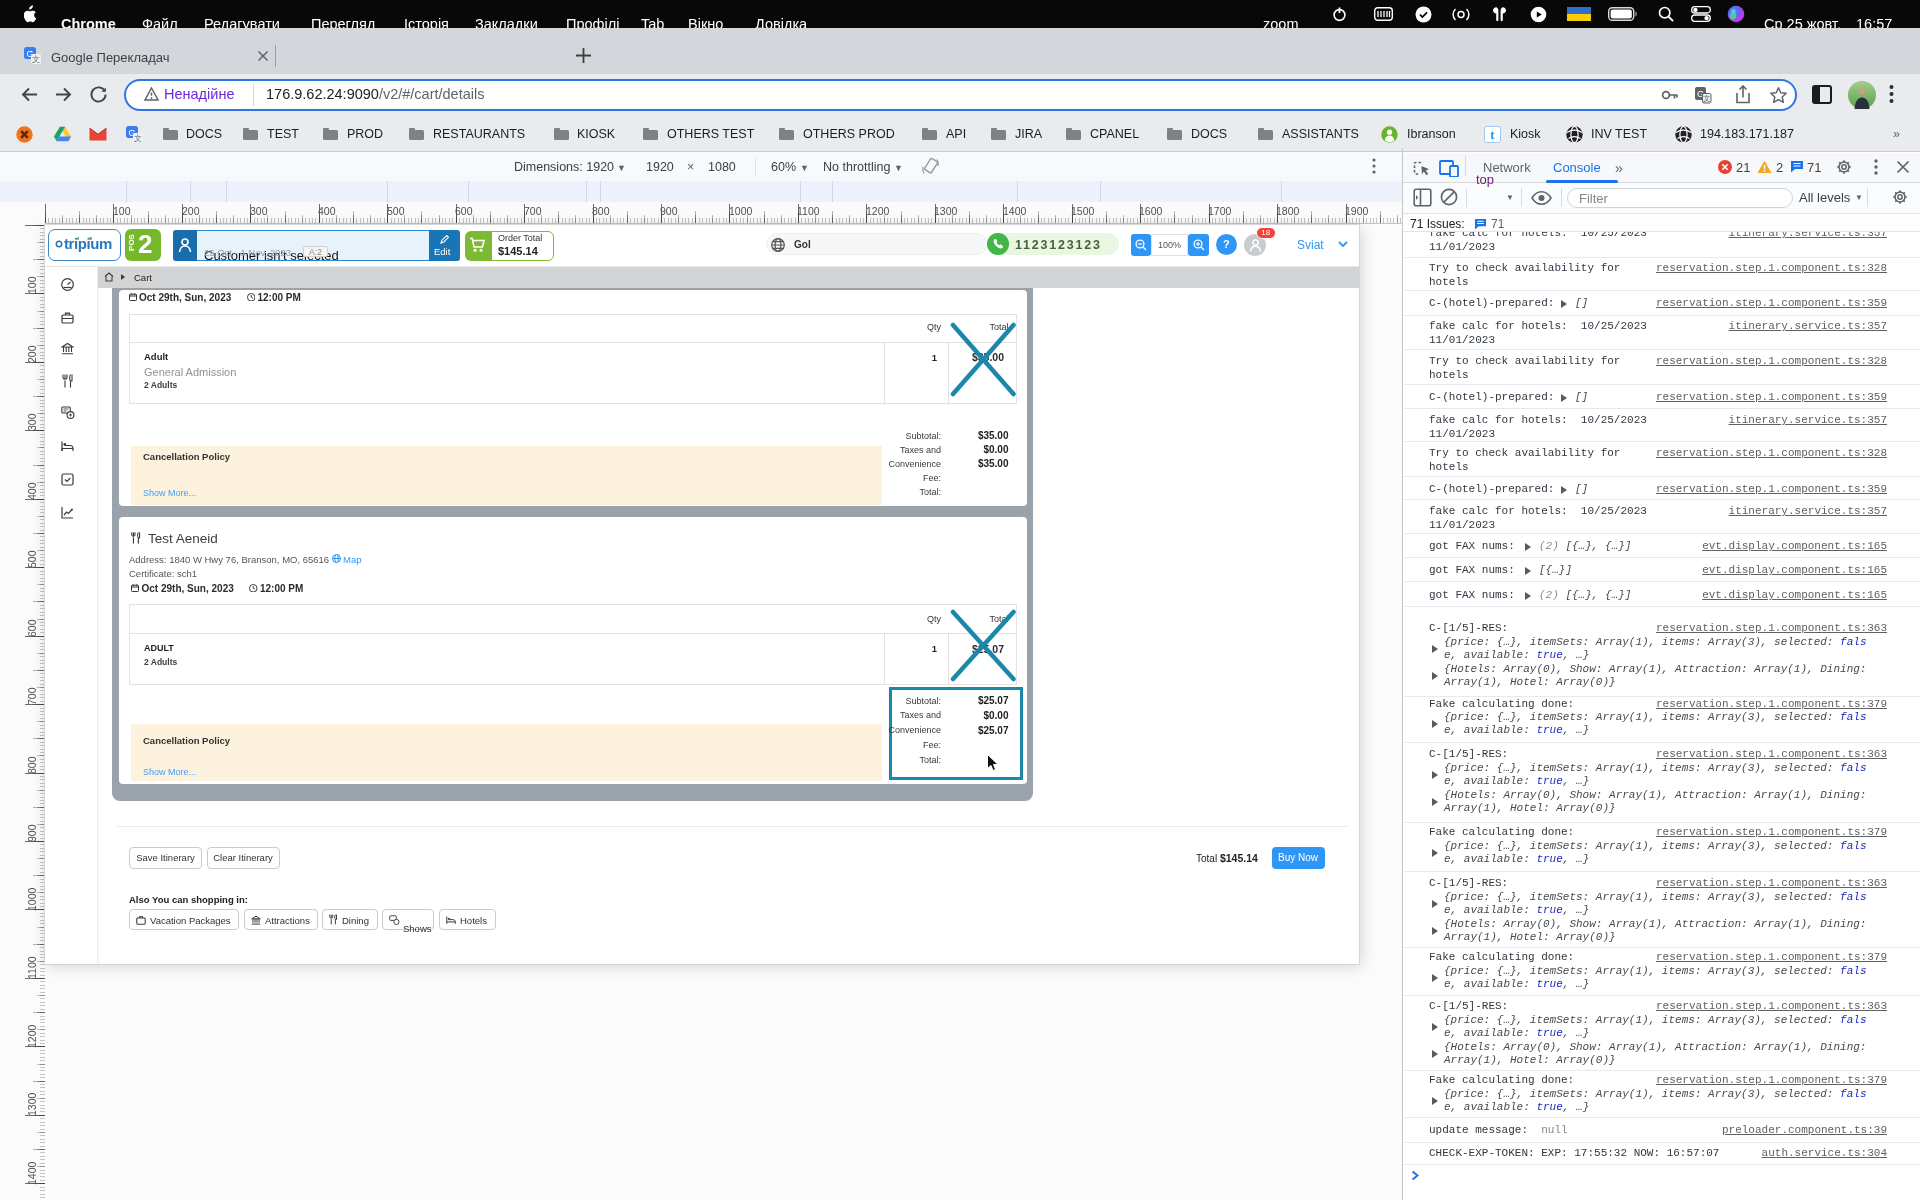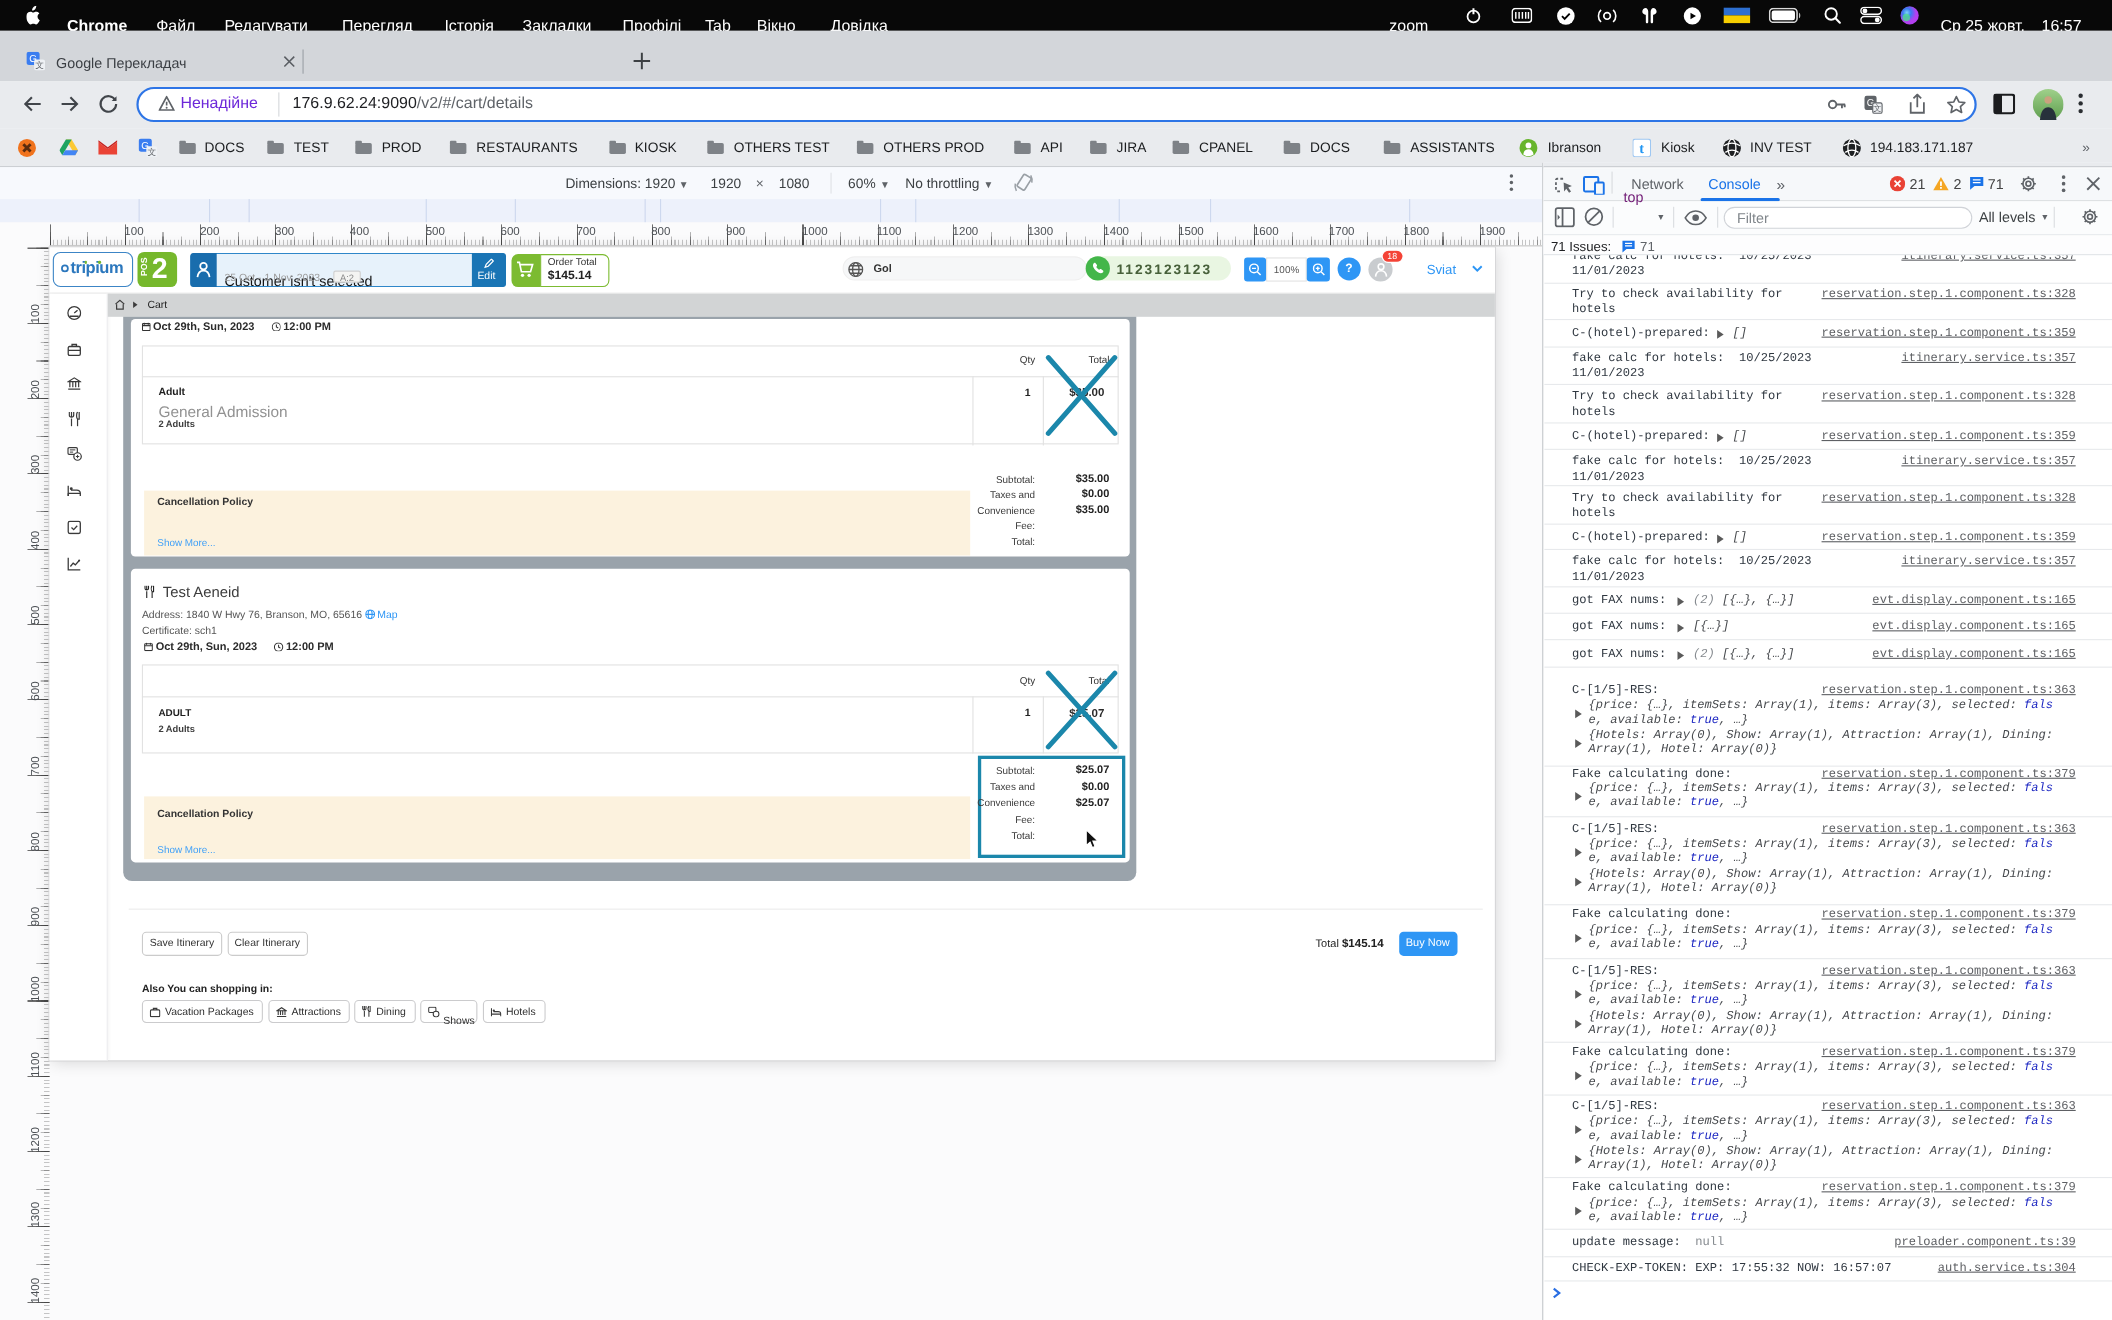--- a/index.html
+++ b/index.html
@@ -491,21 +491,21 @@
         <path d="M4.5 2.2v2.3l1.8 1" fill="none" stroke="#333" stroke-width="1"></path>
       </svg>
 <span class="ab" style="left:212.5px;top:66.5px;font-size:10px;font-weight:bold;color:#2b2b2b">12:00 PM</span>
 <div class="ab" style="left:84px;top:88.5px;width:887.5px;height:90.9px;border:1px solid #e2e2e2"></div>
 <div class="ab" style="left:84px;top:116.5px;width:887.5px;height:1px;background:#e2e2e2"></div>
 <div class="ab" style="left:839.2px;top:116.5px;width:1px;height:63px;background:#e2e2e2"></div>
 <div class="ab" style="left:903px;top:116.5px;width:1px;height:63px;background:#e2e2e2"></div>
 <div class="ab" style="left:796px;top:97px;width:100px;text-align:right;font-size:9px;color:#333">Qty</div>
 <div class="ab" style="left:863.5px;top:97px;width:100px;text-align:right;font-size:9px;color:#333">Total</div>
 <span class="ab" style="left:99px;top:125.5px;font-size:9.5px;font-weight:bold;color:#1f1f1f">Adult</span>
-<span class="ab" style="left:99px;top:141px;font-size:14px;color:#929292">General Admission</span>
+<span class="ab" style="left:99px;top:141px;font-size:11px;color:#929292">General Admission</span>
 <span class="ab" style="left:99px;top:155px;font-size:8.5px;font-weight:bold;color:#3d3d3d">2 Adults</span>
 <div class="ab" style="left:792px;top:126.5px;width:100px;text-align:right;font-size:9.5px;font-weight:bold;color:#222">1</div>
 <div class="ab" style="left:893px;top:126px;width:100px;text-align:center;font-size:10.5px;font-weight:bold;color:#2b2b2b">$35.00</div>
 <svg class="ic" style="left:905px;top:97px" width="66.5" height="75" viewBox="0 0 66.5 75">
         <path d="M3 3L63.5 72M63.5 3L3 72" stroke="#1b87ab" stroke-width="4.5" stroke-linecap="round"></path>
       </svg>
 <div class="ab" style="left:796px;top:205.5px;width:100px;text-align:right;font-size:9px;color:#3a3a3a">Subtotal:</div>
 <div class="ab" style="left:796px;top:219.5px;width:100px;text-align:right;font-size:9px;color:#3a3a3a">Taxes and</div>
 <div class="ab" style="left:796px;top:233.8px;width:100px;text-align:right;font-size:9px;color:#3a3a3a">Convenience</div>
 <div class="ab" style="left:796px;top:247.5px;width:100px;text-align:right;font-size:9px;color:#3a3a3a">Fee:</div>

